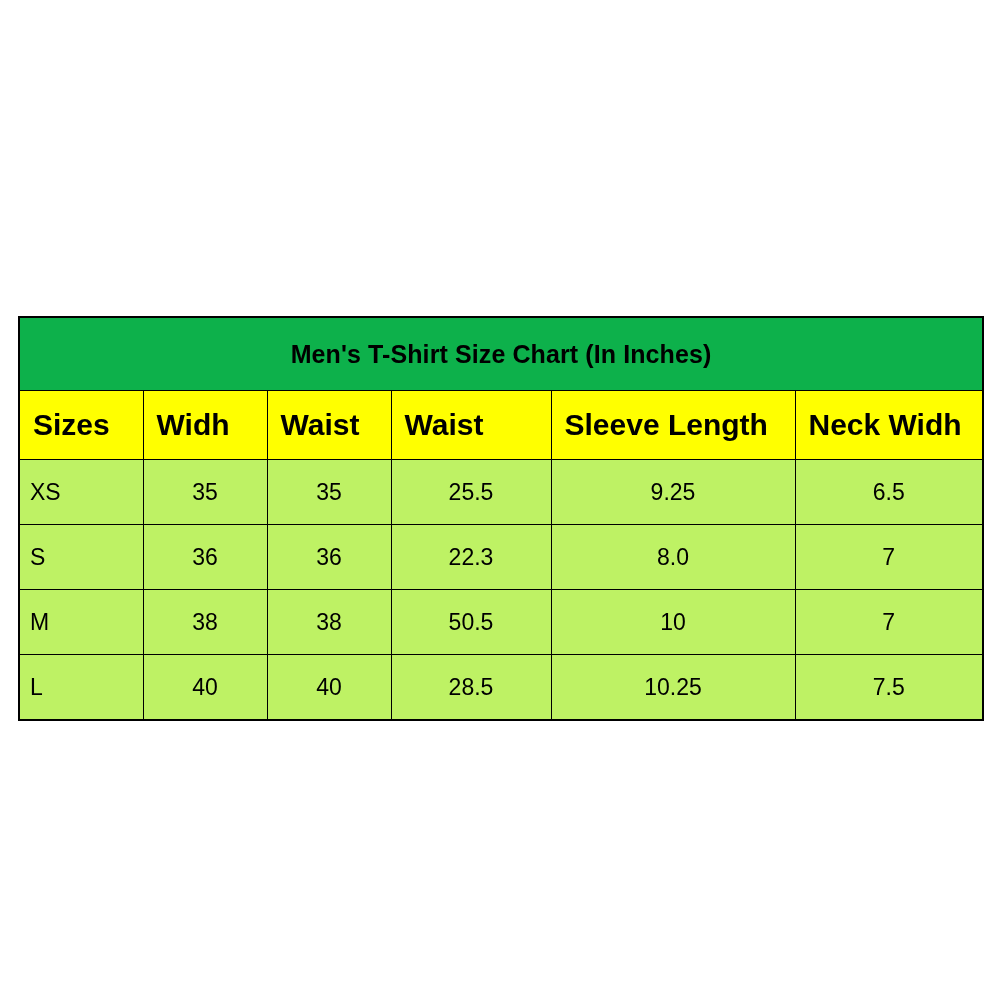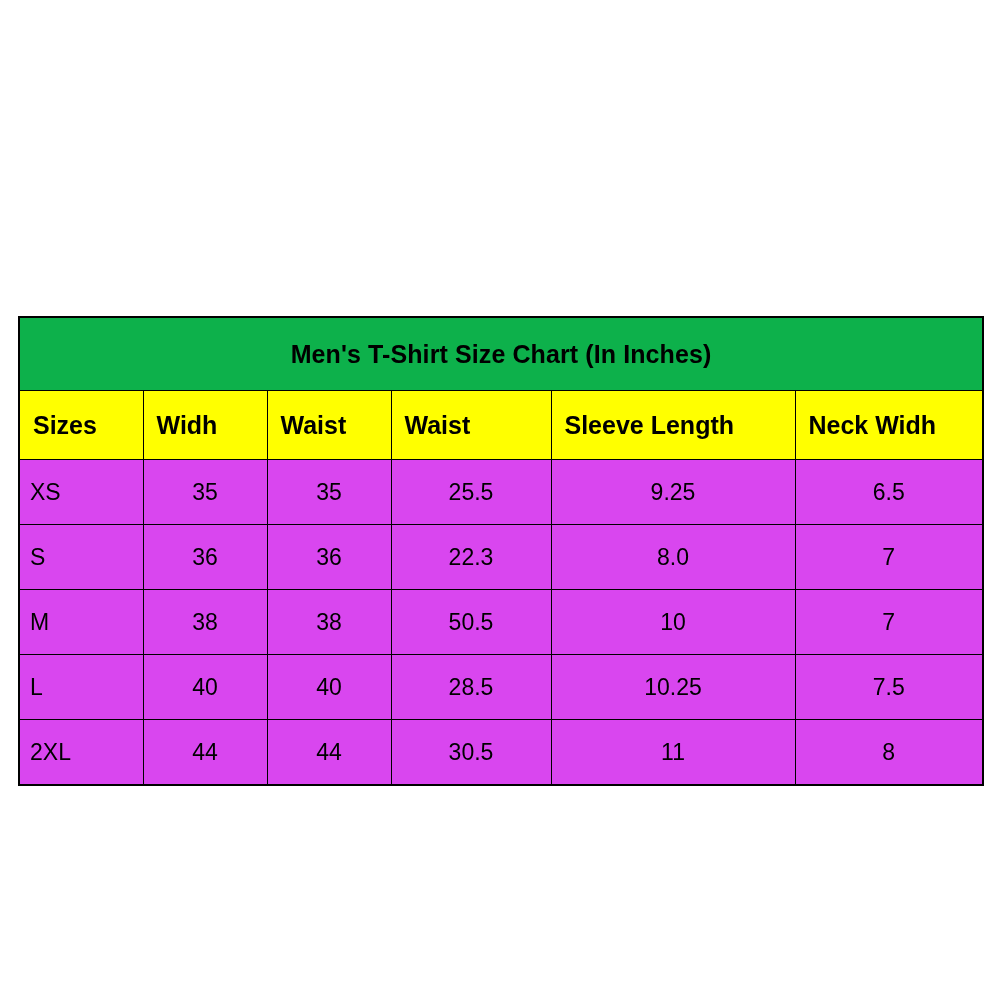--- a/index.html
+++ b/index.html
@@ -36,29 +36,29 @@
     text-align: center;
     font-weight: bold;
     font-size: 25px;
     height: 46px;
     line-height: 46px;
     letter-spacing: 0.1px;
   }
   .head-cell {
     background: #ffff00;
     font-weight: bold;
-    font-size: 25px;
+    font-size: 30px;
     height: 42px;
     line-height: 42px;
     padding-left: 10px;
     white-space: nowrap;
     overflow: hidden;
   }
   .body-cell {
-    background: #d946ef;
+    background: #bef264;
     font-size: 23px;
     height: 38px;
     line-height: 38px;
     text-align: center;
   }
   .body-cell.size-label {
     text-align: left;
     padding-left: 10px;
   }
   
@@ -120,23 +120,15 @@
         <td class="body-cell">7</td>
       </tr>
       <tr>
         <td class="body-cell size-label">L</td>
         <td class="body-cell">40</td>
         <td class="body-cell">40</td>
         <td class="body-cell">28.5</td>
         <td class="body-cell">10.25</td>
         <td class="body-cell">7.5</td>
       </tr>
-      <tr>
-        <td class="body-cell size-label">2XL</td>
-        <td class="body-cell">44</td>
-        <td class="body-cell">44</td>
-        <td class="body-cell">30.5</td>
-        <td class="body-cell">11</td>
-        <td class="body-cell">8</td>
-      </tr>
     </tbody>
   </table>
 </div>
 
 </body></html>

